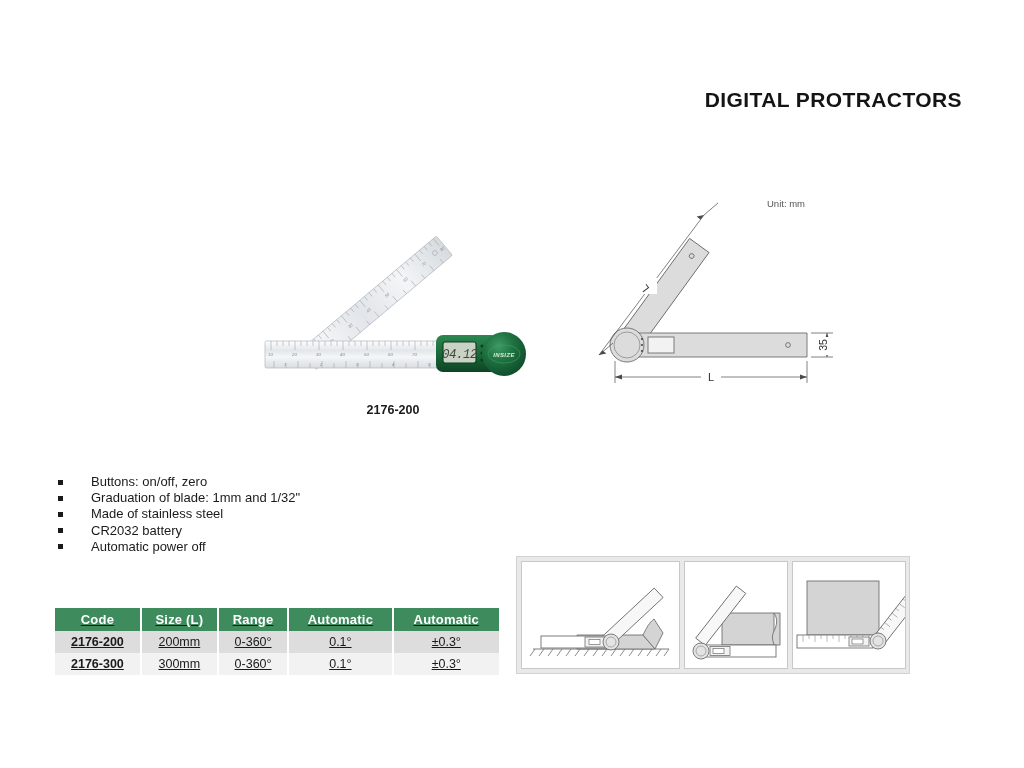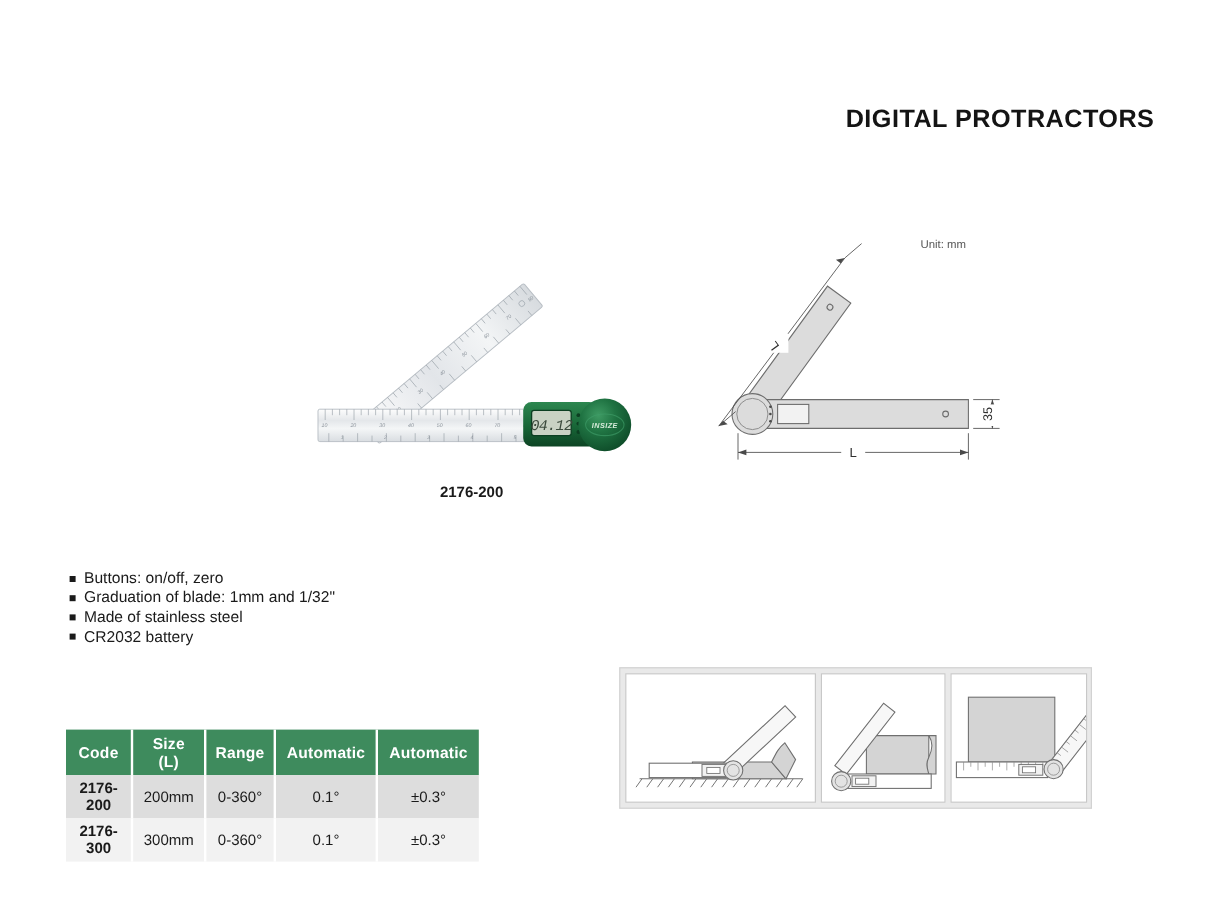--- a/index.html
+++ b/index.html
@@ -29,31 +29,33 @@
   
   .drawing{position:absolute; left:575px; top:185px; width:270px; height:215px;}
   .drawing svg{display:block;}
 
   
   .features{position:absolute; left:58px; top:474px; width:420px;}
   .feature{
     display:flex; align-items:flex-start;
     font-size:13px; line-height:16.2px; color:#1a1a1a; margin-bottom:0px;
     height:16.2px;
+    gap:21px;
   }
   .bullet{
     display:inline-block;width:5px;height:5px;background:#1a1a1a;
     margin-right:7px; margin-top:5.5px; flex:0 0 auto;
   }
 
   
   .spec-table{
     position:absolute; left:55px; top:608px;
-    border-collapse:collapse; width:344px;
+    border-collapse:collapse; width:444px;
     font-size:12.5px;
+    text-decoration:underline;
   }
   .spec-table th{
     background:#3e8b5d; color:#ffffff; font-weight:bold;
     padding:4px 6px; text-align:center; border-right:2px solid #ffffff;
     font-size:13px; letter-spacing:.2px;
   }
   .spec-table th:last-child{border-right:none;}
   .spec-table td{
     padding:4px 6px; text-align:center; color:#1a1a1a;
     border-right:2px solid #ffffff;
@@ -332,20 +334,24 @@
       <span>Graduation of blade: 1mm and 1/32"</span>
     </div>
     <div class="feature">
       <span class="bullet"></span>
       <span>Made of stainless steel</span>
     </div>
     <div class="feature">
       <span class="bullet"></span>
       <span>CR2032 battery</span>
     </div>
+    <div class="feature">
+      <span class="bullet"></span>
+      <span>Automatic power off</span>
+    </div>
   </div>
 
   <table class="spec-table">
     <thead>
       <tr>
         <th style="width:82px">Code</th>
         <th style="width:68px">Size (L)</th>
         <th style="width:60px">Range</th>
         <th style="width:96px">Automatic</th>
         <th style="width:100px">Automatic</th>

